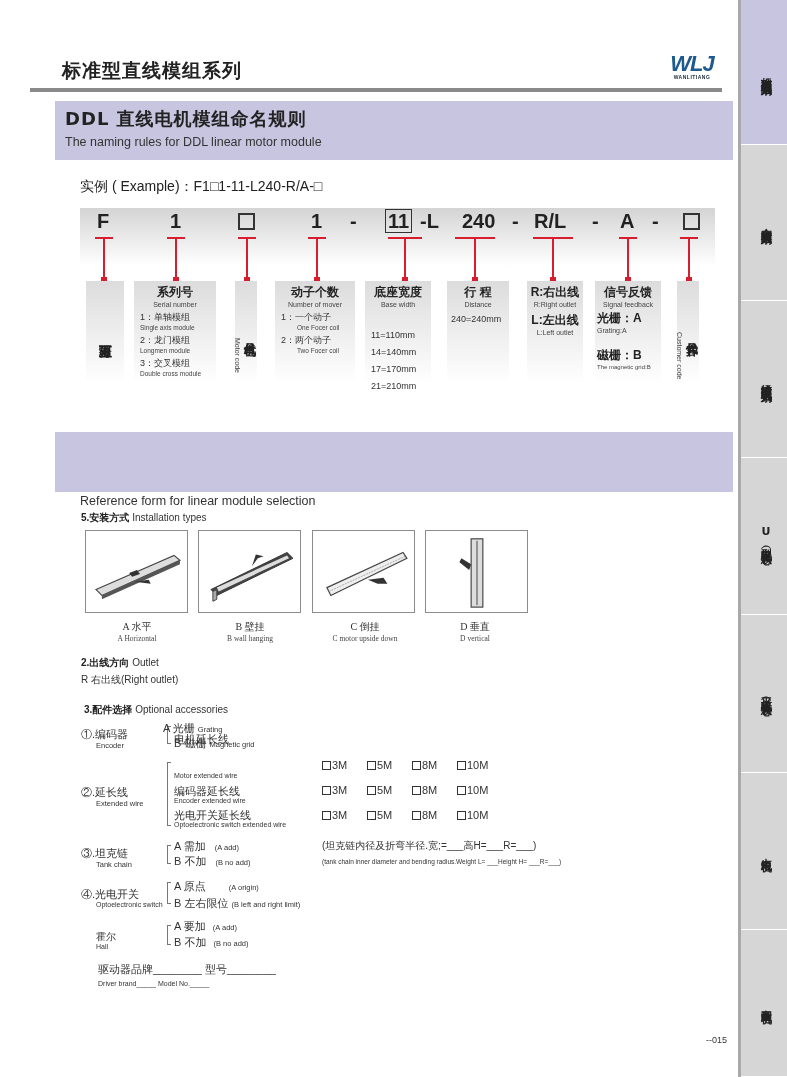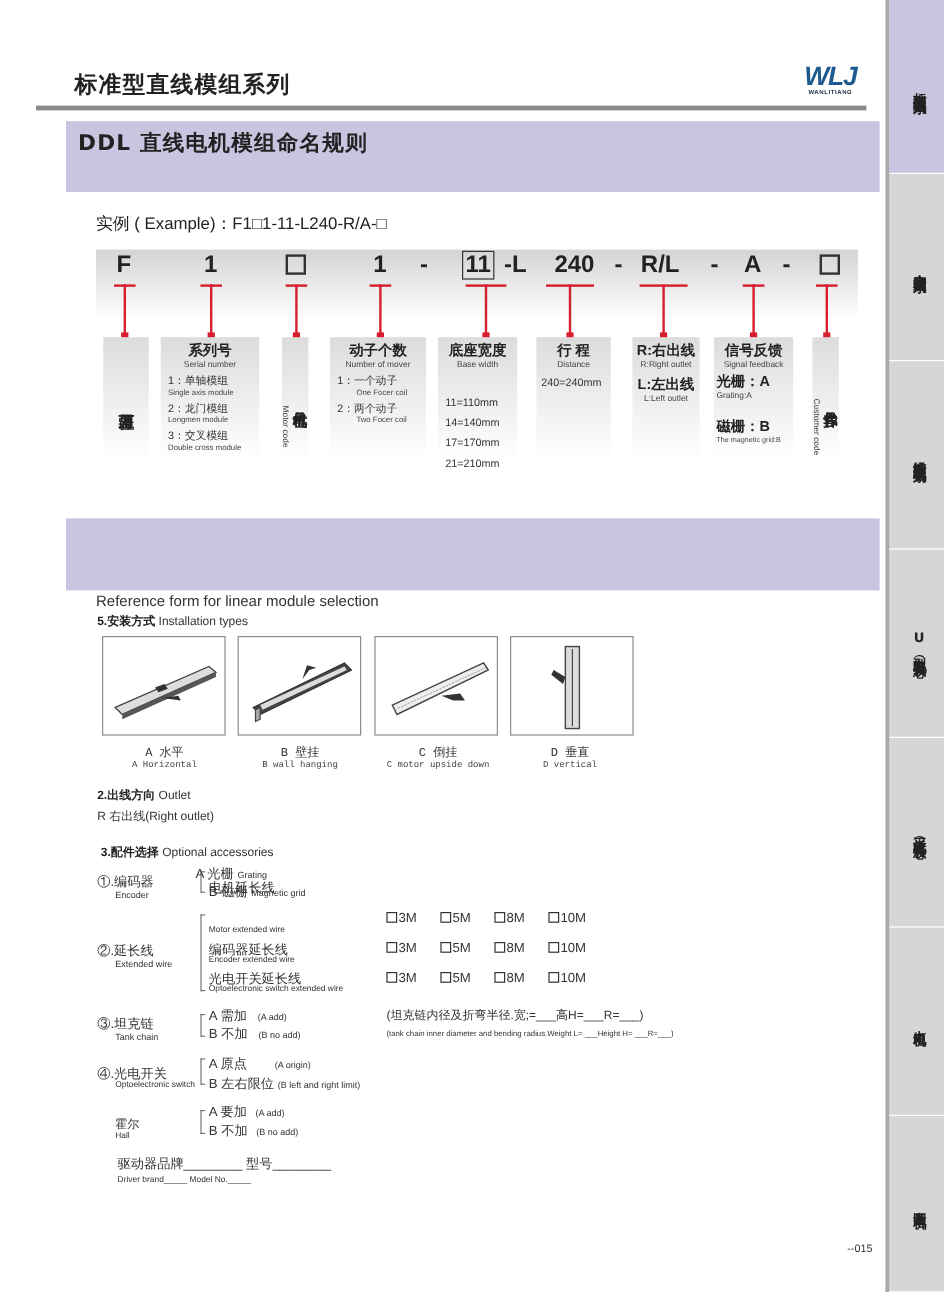--- a/index.html
+++ b/index.html
@@ -41,21 +41,21 @@
   .col .item { font-size: 9px; color: #333; margin-top: 3px; text-align: left; padding-left: 6px; }
   .col .item-s { font-size: 6.5px; color: #444; text-align: left; padding-left: 6px; }
   .vert { writing-mode: vertical-rl; text-orientation: upright; font-size: 12px; font-weight: bold; color: #222; }
   .vert-en { writing-mode: vertical-rl; font-size: 7px; color: #444; }
 
   
   .sec-label { position: absolute; font-size: 10px; font-weight: bold; color: #222; font-family: "Liberation Sans", sans-serif; }
   .sec-label .en { font-weight: normal; color: #333; }
   .pic { position: absolute; top: 530px; width: 103px; height: 83px; border: 1px solid #8c8c8c; background: #fff; }
   .pic svg { width: 100%; height: 100%; }
-  .cap { position: absolute; text-align: center; width: 110px; font-family: Liberation Mono, monospace; }
+  .cap { position: absolute; text-align: center; width: 110px; font-family: Liberation Serif, serif; }
   .cap .cn { font-size: 10px; color: #333; }
   .cap .en { font-size: 7.5px; color: #444; }
 
   .txt { position: absolute; font-family: "Liberation Sans", sans-serif; color: #333; white-space: nowrap; }
   .bracket { position: absolute; border-left: 1px solid #777; border-top: 1px solid #777; border-bottom: 1px solid #777; width: 4px; }
   .chk { display: inline-block; width: 9px; height: 9px; border: 1px solid #333; vertical-align: -1px; margin-right: 1px; }
   .opt { position: absolute; font-family: "Liberation Sans", sans-serif; font-size: 11px; color: #333; }
   .page-num { position: absolute; left: 706px; top: 1035px; font-size: 9px; color: #333; font-family: "Liberation Sans", sans-serif; }
 </style>
 </head>
@@ -87,20 +87,21 @@
 
 <div class="page-title">标准型直线模组系列</div>
 <div class="logo">
   <span class="mark">WLJ</span>
   <span class="sub">WANLITIANG</span>
 </div>
 <div class="title-rule"></div>
 
 <div class="band" style="top:101px;height:59px;">
   <div class="cn" style="top:6px;">DDL 直线电机模组命名规则</div>
+  <div class="en" style="top:34px;">The naming rules for DDL linear motor module</div>
 </div>
 
 <div class="example">实例 ( Example)：F1□1-11-L240-R/A-□</div>
 
 <div class="code-strip"></div>
 <div class="code-ch" style="left:97px;">F</div>
 <div class="code-ch" style="left:170px;">1</div>
 <div class="code-ch" style="left:238px;"><span class="code-box"></span></div>
 <div class="code-ch" style="left:311px;">1</div>
 <div class="code-ch" style="left:350px;">-</div>

